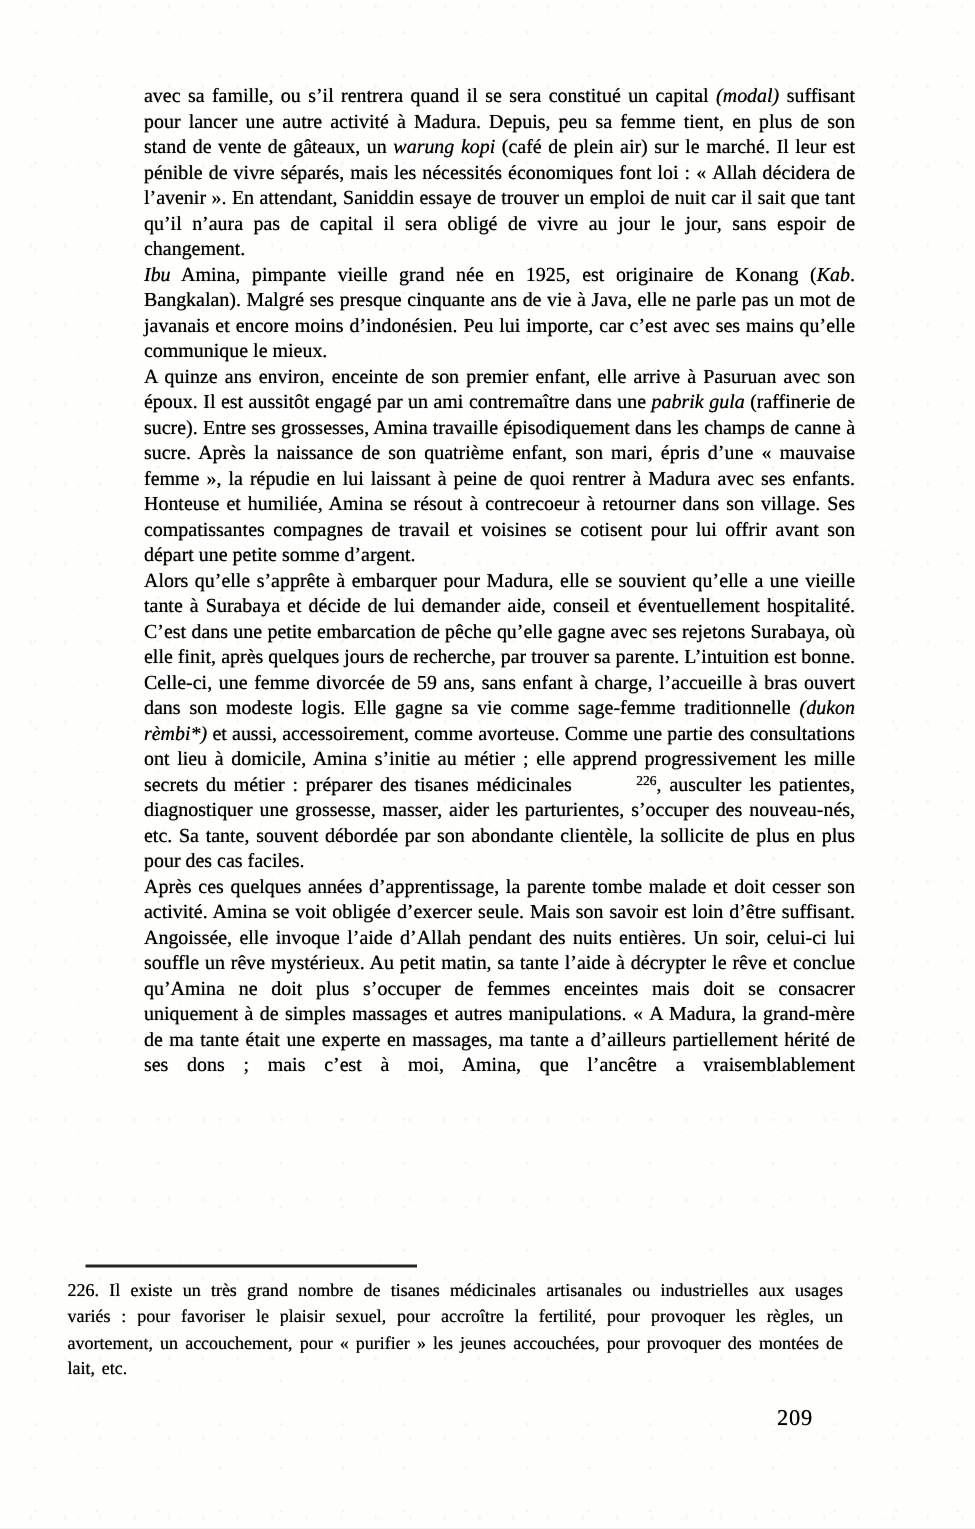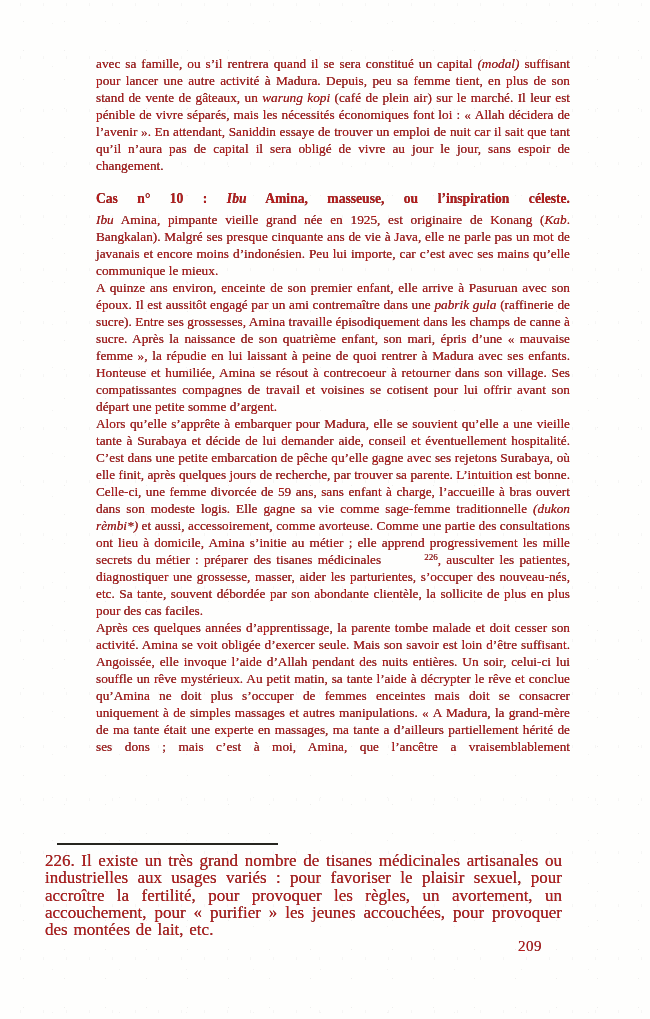--- a/index.html
+++ b/index.html
@@ -8,21 +8,21 @@
     background: #e8e8e8;
   }
   .page {
     position: relative;
     width: 650px;
     height: 1019px;
     margin: 0 auto;
     background: #fefefd;
     overflow: hidden;
     font-family: "Liberation Serif", "DejaVu Serif", serif;
-    color: #b91c1c;
+    color: #000000;
   }
   
   .page::before {
     content: "";
     position: absolute;
     inset: 0;
     pointer-events: none;
     background-image:
       radial-gradient(rgba(40,40,40,0.07) 0.6px, transparent 0.9px),
       radial-gradient(rgba(40,40,40,0.05) 0.5px, transparent 0.8px),
@@ -71,21 +71,21 @@
     top: 843px;
     width: 221px;
     height: 2px;
     background: #26251f;
   }
   .footnote {
     position: absolute;
     left: 45px;
     top: 852px;
     width: 517px;
-    font-size: 17px;
+    font-size: 12px;
     line-height: 17.3px;
     text-align: justify;
     text-shadow: 0 0 0.5px rgba(25,24,22,0.8);
     word-spacing: 1.5px;
   }
   .page-number {
     position: absolute;
     left: 480px;
     top: 938px;
     width: 100px;
@@ -96,21 +96,20 @@
   }
 </style>
 </head>
 <body>
 
 <div class="page">
 
   <div class="body-text">
     <p class="para"><span>avec sa famille, ou s’il rentrera quand il se sera constitué un capital </span><span class="it">(modal)</span><span> suffisant pour lancer une autre activité à Madura. Depuis, peu sa femme tient, en plus de son stand de vente de gâteaux, un </span><span class="it">warung kopi</span><span> (café de plein air) sur le marché. Il leur est pénible de vivre séparés, mais les nécessités économiques font loi : «&nbsp;Allah décidera de l’avenir&nbsp;». En attendant, Saniddin essaye de trouver un emploi de nuit car il sait que tant qu’il n’aura pas de capital il sera obligé de vivre au jour le jour, sans espoir de changement.</span></p>
 
-    <h2 class="heading"><span>Cas n° 10 : </span><span class="it">Ibu</span><span> Amina, masseuse, ou l’inspiration céleste.</span></h2>
 
     <p class="para"><span class="it">Ibu</span><span> Amina, pimpante vieille grand née en 1925, est originaire de Konang (</span><span class="it">Kab</span><span>. Bangkalan). Malgré ses presque cinquante ans de vie à Java, elle ne parle pas un mot de javanais et encore moins d’indonésien. Peu lui importe, car c’est avec ses mains qu’elle communique le mieux.</span></p>
 
     <p class="para"><span>A quinze ans environ, enceinte de son premier enfant, elle arrive à Pasuruan avec son époux. Il est aussitôt engagé par un ami contremaître dans une </span><span class="it">pabrik gula</span><span> (raffinerie de sucre). Entre ses grossesses, Amina travaille épisodiquement dans les champs de canne à sucre. Après la naissance de son quatrième enfant, son mari, épris d’une «&nbsp;mauvaise femme&nbsp;», la répudie en lui laissant à peine de quoi rentrer à Madura avec ses enfants. Honteuse et humiliée, Amina se résout à contrecoeur à retourner dans son village. Ses compatissantes compagnes de travail et voisines se cotisent pour lui offrir avant son départ une petite somme d’argent.</span></p>
 
     <p class="para"><span>Alors qu’elle s’apprête à embarquer pour Madura, elle se souvient qu’elle a une vieille tante à Surabaya et décide de lui demander aide, conseil et éventuellement hospitalité. C’est dans une petite embarcation de pêche qu’elle gagne avec ses rejetons Surabaya, où elle finit, après quelques jours de recherche, par trouver sa parente. L’intuition est bonne. Celle-ci, une femme divorcée de 59 ans, sans enfant à charge, l’accueille à bras ouvert dans son modeste logis. Elle gagne sa vie comme sage-femme traditionnelle </span><span class="it">(dukon rèmbi*)</span><span> et aussi, accessoirement, comme avorteuse. Comme une partie des consultations ont lieu à domicile, Amina s’initie au métier ; elle apprend progressivement les mille secrets du métier : préparer des tisanes médicinales</span><sup class="note-ref">226</sup><span>, ausculter les patientes, diagnostiquer une grossesse, masser, aider les parturientes, s’occuper des nouveau-nés, etc. Sa tante, souvent débordée par son abondante clientèle, la sollicite de plus en plus pour des cas faciles.</span></p>
 
     <p class="para continues"><span>Après ces quelques années d’apprentissage, la parente tombe malade et doit cesser son activité. Amina se voit obligée d’exercer seule. Mais son savoir est loin d’être suffisant. Angoissée, elle invoque l’aide d’Allah pendant des nuits entières. Un soir, celui-ci lui souffle un rêve mystérieux. Au petit matin, sa tante l’aide à décrypter le rêve et conclue qu’Amina ne doit plus s’occuper de femmes enceintes mais doit se consacrer uniquement à de simples massages et autres manipulations. «&nbsp;A Madura, la grand-mère de ma tante était une experte en massages, ma tante a d’ailleurs partiellement hérité de ses dons ; mais c’est à moi, Amina, que l’ancêtre a vraisemblablement</span></p>
   </div>
 

